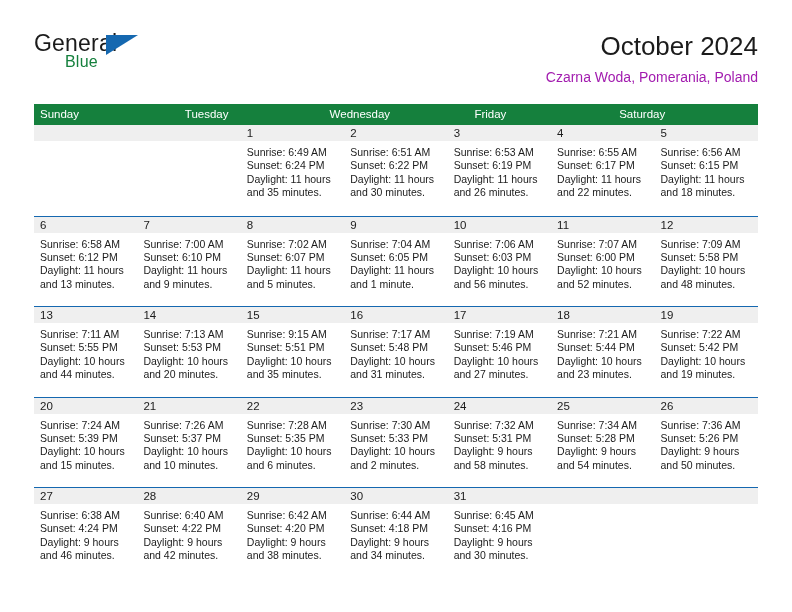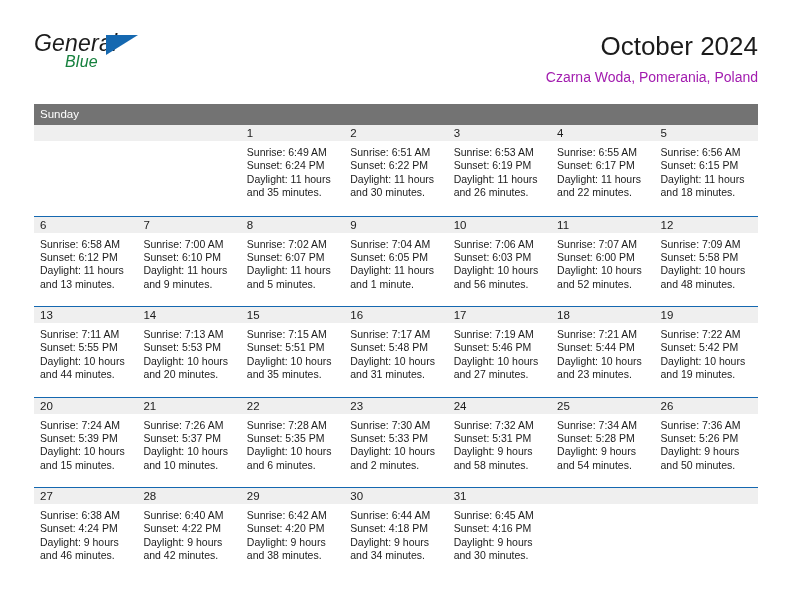--- a/index.html
+++ b/index.html
@@ -30,21 +30,20 @@
     width: 792px;
     height: 104px;
   }
 
   .brand {
     position: absolute;
     left: 34px;
     top: 32px;
     width: 220px;
     height: 56px;
-    font-style: italic;
   }
   .brand-general {
     position: absolute;
     left: 0;
     top: 0;
     font-size: 23px;
     letter-spacing: .2px;
     color: #1b1b1b;
     line-height: 1;
   }
@@ -90,23 +89,22 @@
   
   .calendar {
     position: absolute;
     left: 34px;
     top: 104px;
     width: 724px;
   }
 
   .weekday-header {
     display: flex;
-    background: #737373;
+    background: #15803d;
     height: 21px;
-    flex-direction: column;
   }
   .weekday {
     flex: 1 1 0;
     font-size: 11.5px;
     color: #ffffff;
     line-height: 21px;
     padding-left: 6px;
     box-sizing: border-box;
     white-space: nowrap;
   }
@@ -354,21 +352,21 @@
               <div class="day-line">Sunset: 5:53 PM</div>
               <div class="day-line">Daylight: 10 hours</div>
               <div class="day-line">and 20 minutes.</div>
             </div>
           </div>
           <div class="day-cell">
             <div class="day-number-band">
               <span class="day-number">15</span>
             </div>
             <div class="day-body">
-              <div class="day-line">Sunrise: 7:15 AM</div>
+              <div class="day-line">Sunrise: 9:15 AM</div>
               <div class="day-line">Sunset: 5:51 PM</div>
               <div class="day-line">Daylight: 10 hours</div>
               <div class="day-line">and 35 minutes.</div>
             </div>
           </div>
           <div class="day-cell">
             <div class="day-number-band">
               <span class="day-number">16</span>
             </div>
             <div class="day-body">

